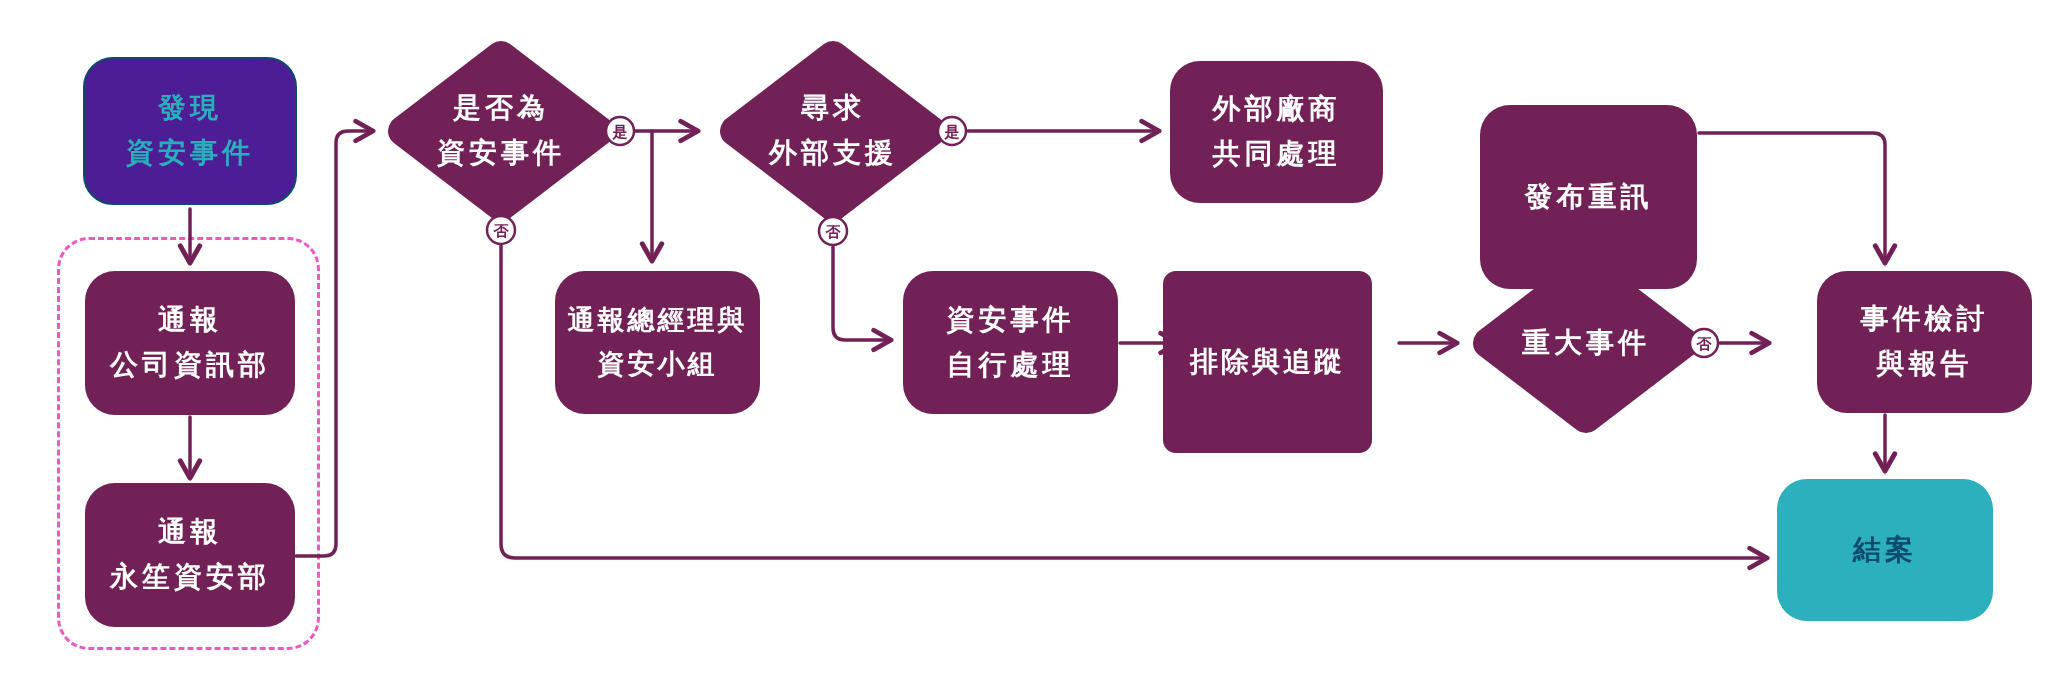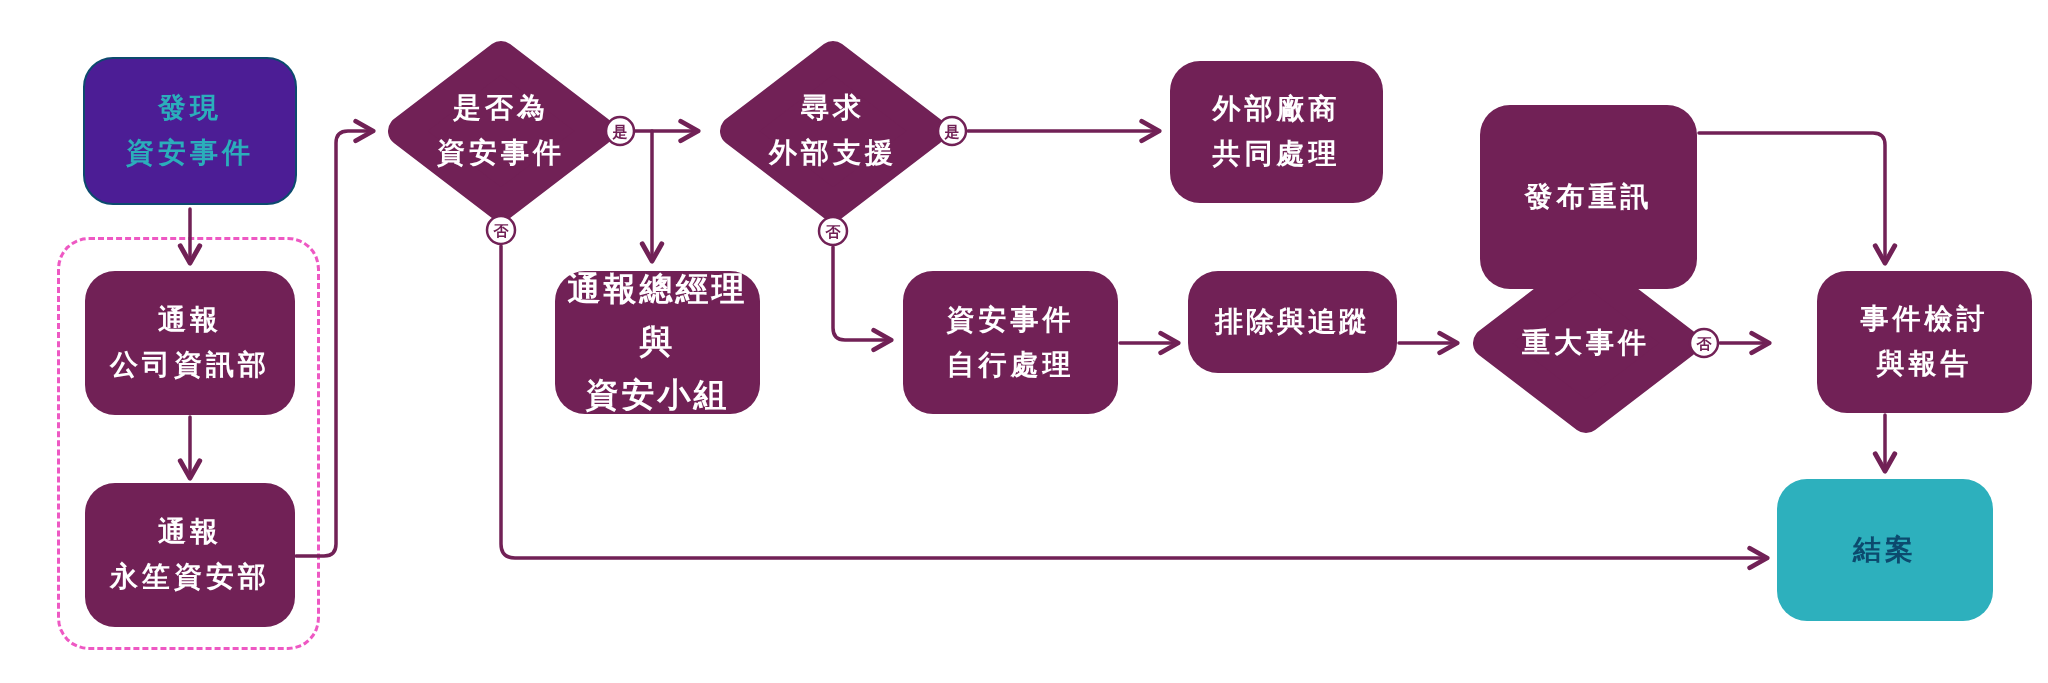--- a/index.html
+++ b/index.html
@@ -89,30 +89,30 @@
 
   <div class="box start-box" style="left:83px; top:57px; width:214px; height:148px;">發現
 資安事件</div>
 
   <div class="box purple" style="left:85px; top:271px; width:210px; height:144px;">通報
 公司資訊部</div>
 
   <div class="box purple" style="left:85px; top:483px; width:210px; height:144px;">通報
 永笙資安部</div>
 
-  <div class="box purple" style="left:555px; top:271px; width:205px; height:143px; font-size:33px; letter-spacing:3px;">通報總經理與
+  <div class="box purple" style="left:555px; top:271px; width:205px; height:143px; font-size:27px; letter-spacing:3px;">通報總經理與
 資安小組</div>
 
   <div class="box purple" style="left:1170px; top:61px; width:213px; height:142px;">外部廠商
 共同處理</div>
 
   <div class="box purple" style="left:903px; top:271px; width:215px; height:143px;">資安事件
 自行處理</div>
 
-  <div class="box purple" style="left:1188px; top:271px; width:209px; height:102px; letter-spacing:3px;">排除與追蹤</div>
+  <div class="box purple" style="left:1163px; top:271px; width:209px; height:182px; letter-spacing:3px;border-radius:13px;">排除與追蹤</div>
 
   <div class="box purple" style="left:1480px; top:61px; width:217px; height:184px;margin-top:44px;">發布重訊</div>
 
   <div class="box purple" style="left:1778px; top:271px; width:215px; height:142px;margin-left:39px;">事件檢討
 與報告</div>
 
   <div class="box end-box" style="left:1777px; top:479px; width:216px; height:142px;">結案</div>
 
   <div class="dlabel" style="left:401px; top:81px; width:200px; height:100px;">是否為
 資安事件</div>

